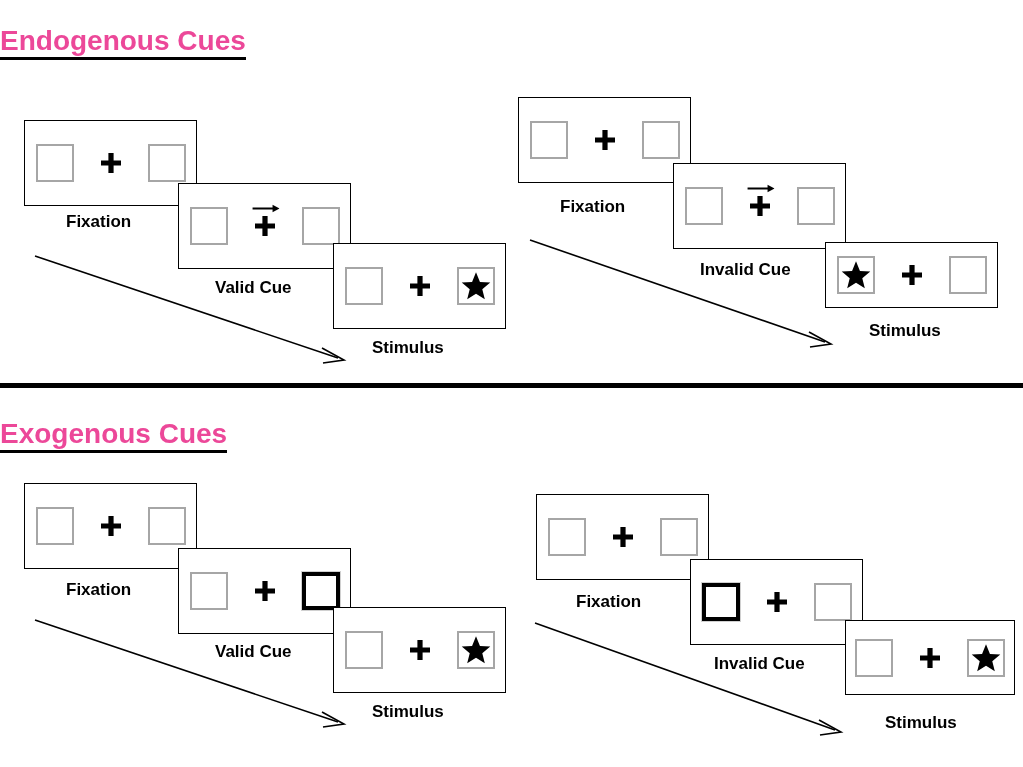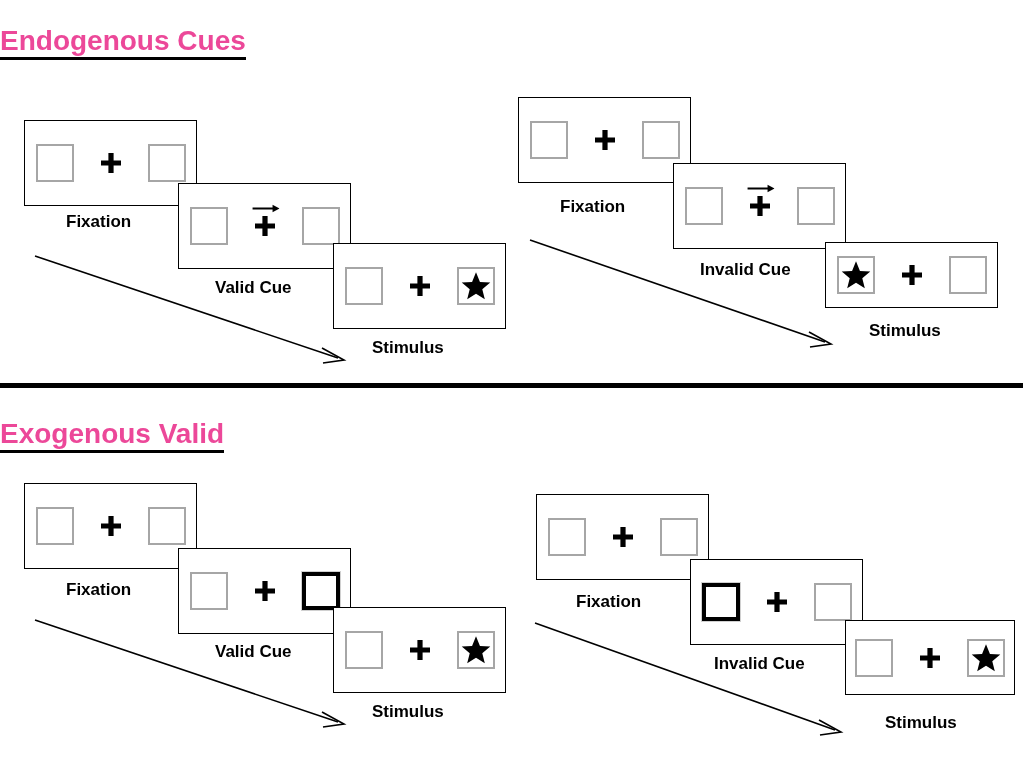--- a/index.html
+++ b/index.html
@@ -231,21 +231,21 @@
 <div class="caption" style="left:869px; top:321px;">Stimulus</div>
 
 <svg class="time-arrow" style="left:525px; top:232px; width:320px; height:125px;">
   <line x1="5" y1="8" x2="300" y2="110" stroke="#000" stroke-width="1.6"></line>
   <path d="M284 100 L306 112 L285 115" fill="none" stroke="#000" stroke-width="1.6"></path>
 </svg>
 
 <div class="divider" style="top:383px;"></div>
 
 <div class="section-title" style="top:418px;">
-  <span class="tt">Exogenous Valid</span>
+  <span class="tt">Exogenous Cues</span>
 </div>
 
 <div class="panel" style="left:24px; top:483px; width:173px; height:86px;">
   <div class="panel-inner">
     <div class="box"></div>
     <div class="plus-wrap">
       <svg class="plus">
           <use href="#glyph-plus"></use>
         </svg>
     </div>

